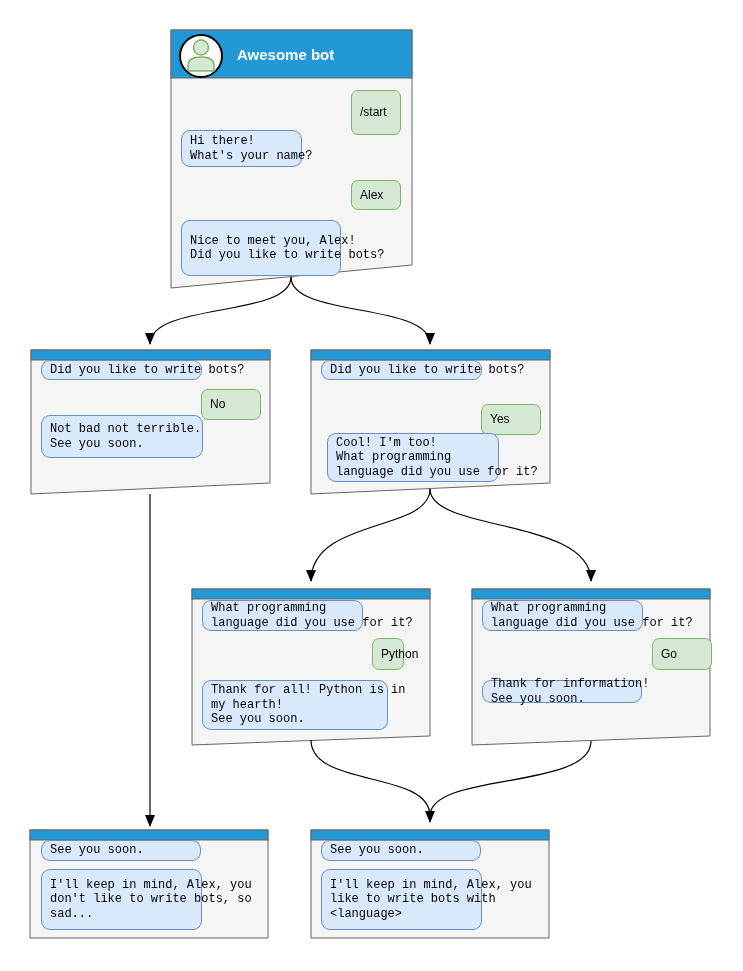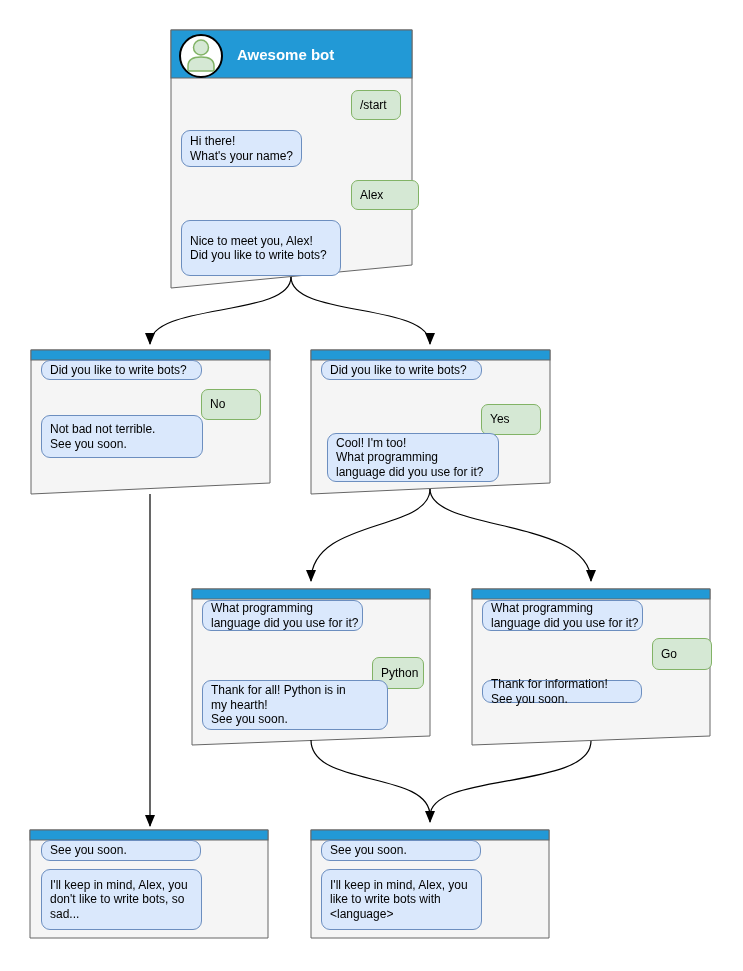--- a/index.html
+++ b/index.html
@@ -21,20 +21,21 @@
   }
   .bubble {
     position:absolute; display:flex; align-items:center; box-sizing:border-box;
     padding:0 8px; font-size:12px; line-height:14.5px; color:#000;
     white-space:pre; border:1px solid;
   }
   .bubble.bot {
     background:var(--bot-bubble-fill,#DAE8FC);
     border-color:var(--bot-bubble-border,#6C8EBF);
     border-radius:9px;
+    font-family:Liberation Mono, monospace;
   }
   .bubble.user {
     background:var(--user-bubble-fill,#D5E8D4);
     border-color:var(--user-bubble-border,#82B366);
     border-radius:7px;
   }
 </style>
 </head>
 <body>
 
@@ -84,24 +85,24 @@
     <path class="edge" d="M150,494 L150,826" marker-end="url(#arrow)"></path>
     <path class="edge" d="M430,489 C430,532 311,518 311,581" marker-end="url(#arrow)"></path>
     <path class="edge" d="M430,489 C430,532 591,518 591,581" marker-end="url(#arrow)"></path>
     <path class="edge" d="M311,740 C311,788 430,770 430,816"></path>
     <path class="edge" d="M591,741 C591,790 430,772 430,816"></path>
     <path class="edge" d="M430,816 L430,822" marker-end="url(#arrow)"></path>
   </svg>
 
   <div class="window" style="left:171px; top:30px; width:241px; height:258px;">
     <div class="window-title" style="left:66px; top:0; height:48px;">Awesome bot</div>
-    <div class="bubble user" style="left:180px; top:60px;  width:50px;  height:30px;border-radius:7px;">/start</div>
+    <div class="bubble user" style="left:180px; top:60px;  width:50px;  height:45px;border-radius:7px;">/start</div>
     <div class="bubble bot" style="left:10px;  top:100px; width:121px; height:37px;">Hi there!
 What's your name?</div>
-    <div class="bubble user" style="left:180px; top:150px; width:68px;  height:30px;">Alex</div>
+    <div class="bubble user" style="left:180px; top:150px; width:50px;  height:30px;">Alex</div>
     <div class="bubble bot" style="left:10px;  top:190px; width:160px; height:56px;">Nice to meet you, Alex!
 Did you like to write bots?</div>
   </div>
 
   <div class="window" style="left:31px; top:350px; width:239px; height:144px;">
     <div class="bubble bot" style="left:10px;  top:10px; width:161px; height:20px;">Did you like to write bots?</div>
     <div class="bubble user" style="left:170px; top:39px; width:60px;  height:31px;">No</div>
     <div class="bubble bot" style="left:10px;  top:65px; width:162px; height:43px;">Not bad not terrible.
 See you soon.</div>
   </div>
@@ -110,21 +111,21 @@
     <div class="bubble bot" style="left:10px;  top:10px; width:161px; height:20px;">Did you like to write bots?</div>
     <div class="bubble user" style="left:170px; top:39px; width:60px;  height:31px;margin-top:15px;">Yes</div>
     <div class="bubble bot" style="left:16px;   top:83px; width:172px; height:49px;">Cool! I'm too!
 What programming
 language did you use for it?</div>
   </div>
 
   <div class="window" style="left:192px; top:589px; width:238px; height:156px;">
     <div class="bubble bot" style="left:10px;  top:11px; width:161px; height:31px;">What programming
 language did you use for it?</div>
-    <div class="bubble user" style="left:180px; top:49px; width:52px;  height:32px;margin-top:19px;">Python</div>
+    <div class="bubble user" style="left:180px; top:49px; width:32px;  height:32px;">Python</div>
     <div class="bubble bot" style="left:10px;  top:91px; width:186px; height:50px;">Thank for all! Python is in
 my hearth!
 See you soon.</div>
   </div>
 
   <div class="window" style="left:472px; top:589px; width:238px; height:156px;">
     <div class="bubble bot" style="left:10px;  top:11px; width:161px; height:31px;">What programming
 language did you use for it?</div>
     <div class="bubble user" style="left:180px; top:49px; width:60px;  height:32px;">Go</div>
     <div class="bubble bot" style="left:10px;  top:91px; width:160px; height:23px;">Thank for information!

